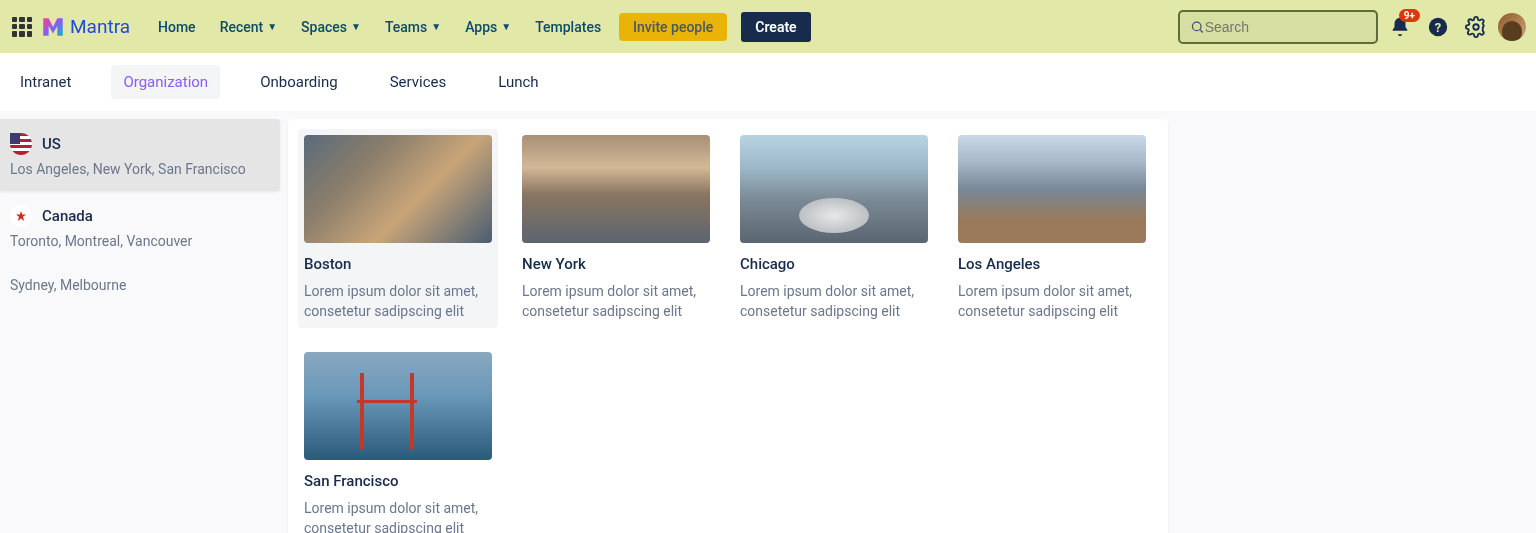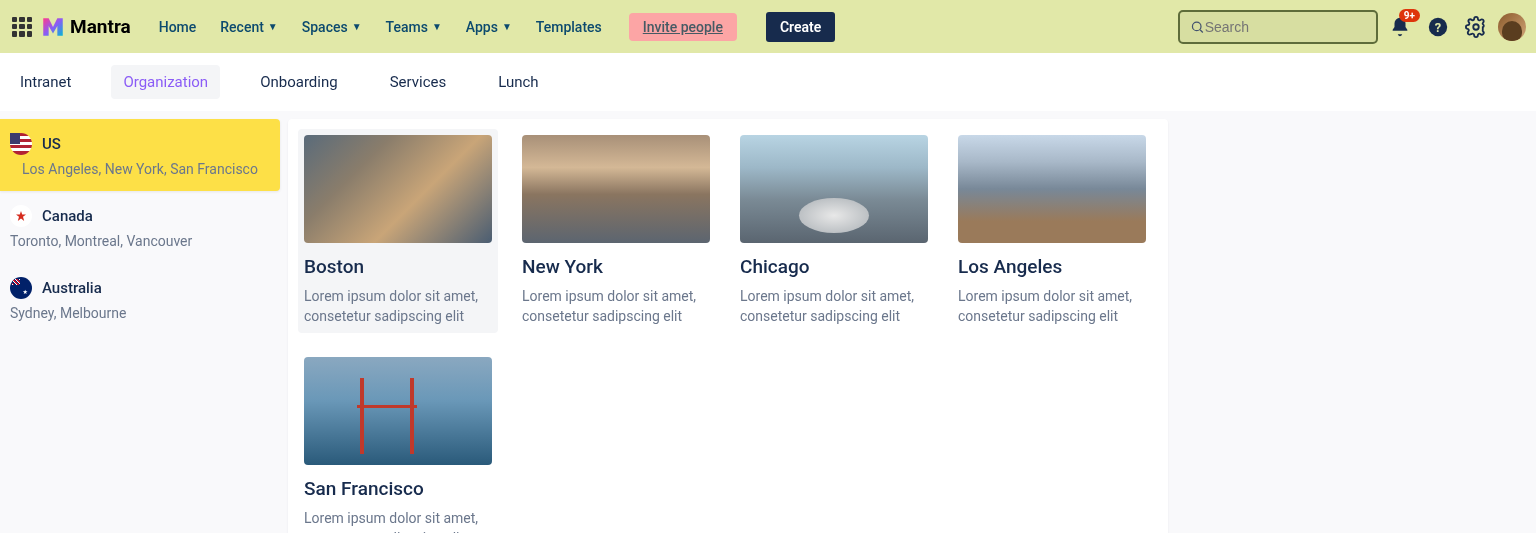--- a/index.html
+++ b/index.html
@@ -4,63 +4,63 @@
 <style>
   * { box-sizing: border-box; margin: 0; padding: 0; }
   body { font-family: -apple-system, BlinkMacSystemFont, "Segoe UI", Roboto, sans-serif; background: #fff; color: #172b4d; width: 1536px; }
   
   
   .topbar { background: #e1e8a8; height: 53px; display: flex; align-items: center; padding: 0 10px; gap: 6px; }
   .apps-grid { width: 24px; height: 24px; display: grid; grid-template-columns: repeat(3,1fr); grid-template-rows: repeat(3,1fr); gap: 2px; padding: 2px; cursor: pointer; }
   .apps-grid span { background: #333; border-radius: 1px; }
   .logo-wrap { display: flex; align-items: center; gap: 4px; margin-right: 10px; cursor: pointer; }
   .logo-m { width: 26px; height: 26px; }
-  .logo-text { font-size: 19px; font-weight: 700; color: #000000; }
+  .logo-text { font-size: 19px; font-weight: 400; color: #1d4ed8; }
   .nav-links { display: flex; align-items: center; gap: 0; }
   .nav-link { padding: 8px 12px; font-size: 14px; font-weight: 500; color: #0c4a6e; cursor: pointer; display: flex; align-items: center; gap: 4px; }
   .nav-link .chev { font-size: 10px; }
-  .invite { background: #fca5a5; color: #455a64; border-radius: 4px; padding: 6px 14px; font-weight: 500; font-size: 14px; margin-left: 9px; cursor: pointer; text-decoration: underline; }
-  .create { background: #172b4d; color: #fff; border-radius: 3px; padding: 7px 14px; font-weight: 600; font-size: 14px; margin-left: 23px; cursor: pointer; }
+  .invite { background: #eab308; color: #455a64; border-radius: 4px; padding: 6px 14px; font-weight: 500; font-size: 14px; margin-left: 0; cursor: pointer; }
+  .create { background: #172b4d; color: #fff; border-radius: 3px; padding: 7px 14px; font-weight: 600; font-size: 14px; margin-left: 8px; cursor: pointer; }
   .topbar-spacer { flex: 1; }
   .search { display: flex; align-items: center; background: #d7dea1; border: 2px solid #5e6c3a; border-radius: 5px; height: 34px; width: 200px; padding: 8px 10px; }
   .search input { background: transparent; border: none; outline: none; font-size: 14px; color: #42526e; width: 100%; }
   .icon-btn { width: 32px; height: 32px; display: flex; align-items: center; justify-content: center; cursor: pointer; position: relative; }
   .icon-btn svg { width: 22px; height: 22px; }
   .badge { position: absolute; top: -2px; right: -4px; background: #de350b; color: #fff; font-size: 10px; font-weight: 700; border-radius: 8px; padding: 1px 5px; }
   .avatar { width: 28px; height: 28px; border-radius: 50%; background: linear-gradient(135deg,#8b5a2b,#d2a679); overflow: hidden; cursor: pointer; display:flex; align-items:flex-end; justify-content:center; }
   .avatar-inner { width: 20px; height: 20px; background: #5a3d1f; border-radius: 50% 50% 40% 40%; }
   
   
   .subnav { display: flex; align-items: center; gap: 28px; padding: 12px 8px; border-bottom: 0; }
   .subnav-item { font-size: 15px; color: #172b4d; padding: 8px 12px; cursor: pointer; border-radius: 4px; }
   .subnav-item.active { background: #f4f5f7; color: #8b5cf6; }
   
   
   .main { display: flex; background: #f9f9fb; min-height: 430px; }
   .sidebar { width: 280px; background: #f9f9fb; padding-top: 8px; }
   .country { padding: 14px 10px; cursor: pointer; }
-  .country.active { background: #fde047; box-shadow: 0 1px 3px rgba(0,0,0,0.08); border-radius: 0 4px 4px 0; text-align: center; }
+  .country.active { background: #e5e5e5; box-shadow: 0 1px 3px rgba(0,0,0,0.08); border-radius: 0 4px 4px 0; }
   .country-hdr { display: flex; align-items: center; gap: 10px; margin-bottom: 6px; }
   .flag { width: 22px; height: 22px; border-radius: 50%; display: inline-block; }
   .flag-us { background: linear-gradient(180deg,#b22234 0%,#b22234 14%,#fff 14%,#fff 28%,#b22234 28%,#b22234 42%,#fff 42%,#fff 56%,#b22234 56%,#b22234 70%,#fff 70%,#fff 84%,#b22234 84%); position: relative; }
   .flag-us::before { content:""; position:absolute; top:0; left:0; width:45%; height:50%; background:#3c3b6e; }
   .flag-ca { background:#fff; position:relative; overflow:hidden; }
   .flag-ca::before { content:""; position:absolute; left:50%; top:50%; transform:translate(-50%,-50%); width:10px; height:10px; background:#d52b1e; clip-path: polygon(50% 0, 62% 35%, 100% 35%, 70% 58%, 82% 100%, 50% 75%, 18% 100%, 30% 58%, 0 35%, 38% 35%); }
   .flag-au { background:#012169; position:relative; overflow:hidden; }
   .flag-au::before { content:""; position:absolute; top:2px; left:2px; width:8px; height:6px; background: repeating-linear-gradient(45deg,#fff,#fff 1px,#c8102e 1px,#c8102e 2px,#012169 2px,#012169 3px); }
   .flag-au::after { content:"★"; position:absolute; color:#fff; font-size:6px; right:4px; bottom:4px; }
   .country-name { font-size: 15px; font-weight: 500; color: #172b4d; }
   .country-cities { font-size: 14px; color: #6b778c; }
   
   .cards-panel { flex: 1; background: #fff; margin: 8px 0 14px 8px; border-radius: 4px; box-shadow: 0 1px 2px rgba(9,30,66,0.08); padding: 10px; max-width: 880px; }
   .cards-grid { display: flex; flex-wrap: wrap; gap: 18px; }
   .card { width: 200px; cursor: pointer; border-radius: 4px; padding: 6px; }
   .card.active { background: #f4f5f7; }
   .card-img { width: 188px; height: 108px; border-radius: 4px; background-size: cover; background-position: center; }
-  .card-title { font-size: 19px; font-weight: 500; color: #172b4d; margin-top: 12px; }
+  .card-title { font-size: 15px; font-weight: 500; color: #172b4d; margin-top: 12px; }
   .card-desc { font-size: 14px; color: #6b778c; margin-top: 8px; line-height: 1.45; }
   
   
   .img-boston { background: linear-gradient(135deg,#5a6b7a 0%,#8a7d6b 30%,#c9a578 60%,#4a5d72 100%); }
   .img-ny { background: linear-gradient(180deg,#a89078 0%,#d4b896 30%,#8a7560 55%,#5c6570 100%); }
   .img-chi { background: linear-gradient(180deg,#b8d4e3 0%,#9db8c8 30%,#7a8a95 60%,#5a6570 100%); position:relative; }
   .img-chi::after { content:""; position:absolute; left:50%; bottom:10px; transform:translateX(-50%); width:70px; height:35px; border-radius:50%; background: radial-gradient(ellipse,#e8e8e8,#aab0b5); }
   .img-la { background: linear-gradient(180deg,#c8d8e8 0%,#a8b8c8 25%,#788898 50%,#9a7a5a 80%); }
   .img-sf { background: linear-gradient(180deg,#8aa8c0 0%,#6a98b8 40%,#2a5a7a 100%); position:relative; }
   .img-sf::after { content:""; position:absolute; left:30%; top:20%; width:4px; height:70%; background:#c0392b; box-shadow: 50px 0 0 #c0392b; }
@@ -153,24 +153,20 @@
         <div class="country-cities">Los Angeles, New York, San Francisco</div>
       </div>
       <div class="country">
         <div class="country-hdr">
           <span class="flag flag-ca"></span>
           <span class="country-name">Canada</span>
         </div>
         <div class="country-cities">Toronto, Montreal, Vancouver</div>
       </div>
       <div class="country">
-        <div class="country-hdr">
-          <span class="flag flag-au"></span>
-          <span class="country-name">Australia</span>
-        </div>
         <div class="country-cities">Sydney, Melbourne</div>
       </div>
     </div>
   <div class="cards-panel">
     <div class="cards-grid" id="cards-grid">
         <div class="card active">
           <div class="card-img img-boston"></div>
           <div class="card-title">Boston</div>
           <div class="card-desc">Lorem ipsum dolor sit amet, consetetur sadipscing elit</div>
         </div>

